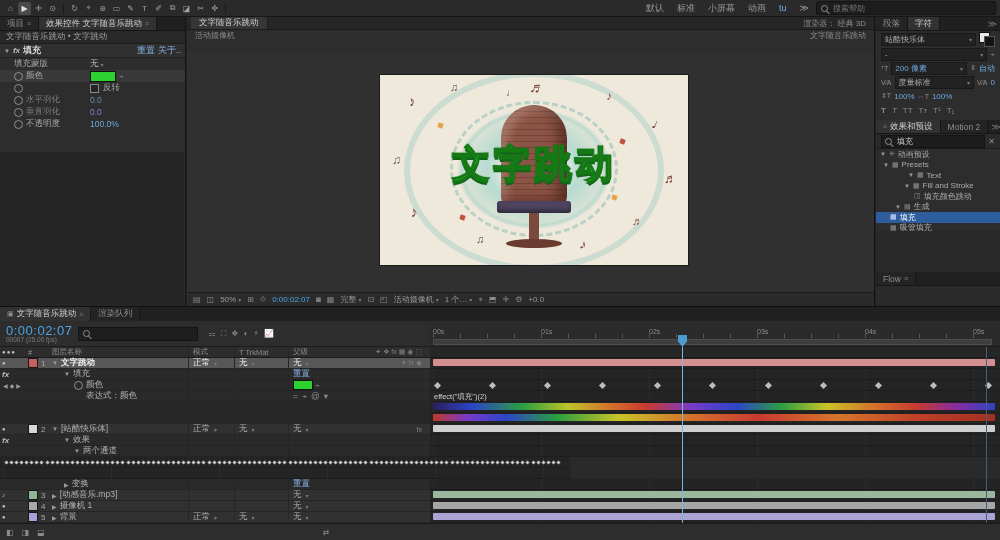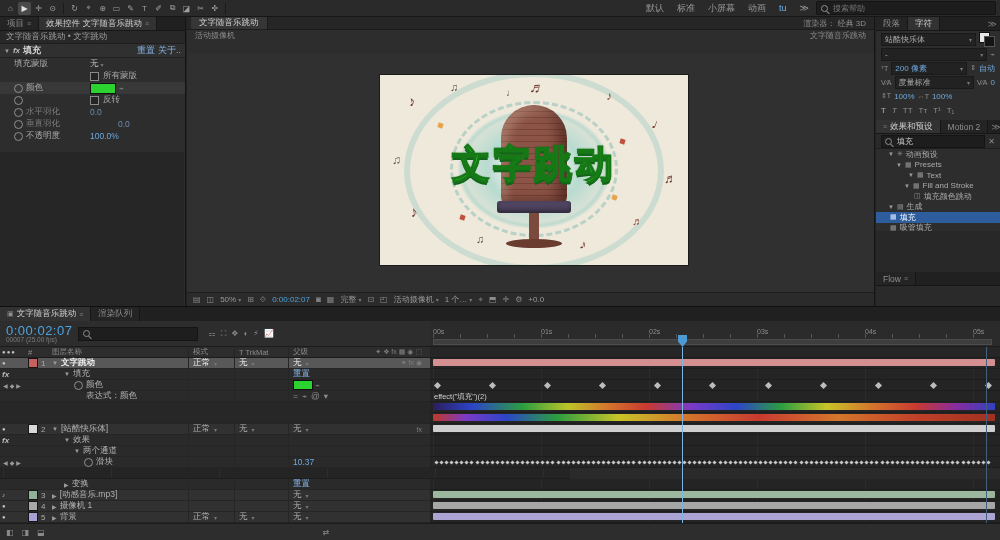--- a/index.html
+++ b/index.html
@@ -198,25 +198,20 @@
     </div>
     <div class="ec-row">
       <span class="ec-label">
           <span>填充蒙版</span>
         </span>
       <span class="row">
           <span style="color:#c0c0c0;">无</span>
           <span class="dd-arrow">▾</span>
         </span>
     </div>
-    <div class="ec-row">
-      <span class="ec-label"></span>
-      <span class="cb"></span>
-      <span>所有蒙版</span>
-    </div>
     <div class="ec-row" style="background:#383838;">
       <span class="ec-label">
           <span class="stopw"></span>
           <span>颜色</span>
         </span>
       <span class="swatch" style="background:#2bd230"></span>
       <span class="sb-ico" style="margin-left:3px;">⌁</span>
     </div>
     <div class="ec-row">
       <span class="ec-label">
@@ -225,21 +220,21 @@
       <span class="cb"></span>
       <span>反转</span>
     </div>
     <div class="ec-row" style="color:#7e7e7e;">
       <span class="ec-label">
           <span class="stopw"></span>
           <span>水平羽化</span>
         </span>
       <span style="color:#6b8db0;">0.0</span>
     </div>
-    <div class="ec-row" style="color:#7e7e7e;gap:28px;">
+    <div class="ec-row" style="color:#7e7e7e;">
       <span class="ec-label">
           <span class="stopw"></span>
           <span>垂直羽化</span>
         </span>
       <span style="color:#6b8db0;">0.0</span>
     </div>
     <div class="ec-row">
       <span class="ec-label">
           <span class="stopw"></span>
           <span>不透明度</span>
@@ -388,45 +383,45 @@
       <span class="tab">Motion 2</span>
       <span class="ovf">≫</span>
     </div>
     <div class="ep-search">
       <span class="box">
         <span class="mag"></span>
         <input value="填充" style="">
       </span>
       <span class="sb-ico">✕</span>
     </div>
-    <div class="tree-row" style="padding-left:12px;">
+    <div class="tree-row" style="padding-left:4px;">
       <span class="twirl">▼</span>
       <span class="t-ico">✳</span>
       <span>动画预设</span>
     </div>
-    <div class="tree-row" style="padding-left:20px;">
+    <div class="tree-row" style="padding-left:7px;">
       <span class="twirl">▼</span>
       <span class="t-ico">▦</span>
       <span>Presets</span>
     </div>
     <div class="tree-row" style="padding-left:32px;">
       <span class="twirl">▼</span>
       <span class="t-ico">▦</span>
       <span>Text</span>
     </div>
     <div class="tree-row" style="padding-left:28px;">
       <span class="twirl">▼</span>
       <span class="t-ico">▦</span>
       <span>Fill and Stroke</span>
     </div>
     <div class="tree-row" style="padding-left:38px;">
       <span class="t-ico">◫</span>
       <span>填充颜色跳动</span>
     </div>
-    <div class="tree-row" style="padding-left:12px;">
+    <div class="tree-row" style="padding-left:19px;">
       <span class="twirl">▼</span>
       <span class="t-ico">▤</span>
       <span>生成</span>
     </div>
     <div class="tree-row sel" style="padding-left:14px;">
       <span class="t-ico" style="color:#cfe0ff;">▦</span>
       <span>填充</span>
     </div>
     <div class="tree-row" style="padding-left:14px;">
       <span class="t-ico">▦</span>
@@ -685,38 +680,20 @@
             </span>
           <span class="cmode"></span>
             <span class="ctrk"></span>
             <span class="cpar"></span>
             <span class="csw"></span>
         </div>
         <div class="R"></div>
       </div>
 
       <div class="trow prop">
-        <div class="L">
-          <span class="cav kfnav">
-              <span>◀</span>
-              <span>◆</span>
-              <span>▶</span>
-            </span>
-          <span class="cchip"></span>
-          <span class="cname" style="padding-left:32px;">
-              <span class="stopw"></span>
-              <span>滑块</span>
-            </span>
-          <span class="cmode"></span>
-            <span class="ctrk"></span>
-          <span class="cpar">
-              <span class="val-blue">10.37</span>
-            </span>
-          <span class="csw"></span>
-        </div>
         <div class="R">
             <div class="kfs dense">
               <i></i>
               <i></i>
               <i></i>
               <i></i>
               <i></i>
               <i></i>
               <i></i>
               <i></i>

